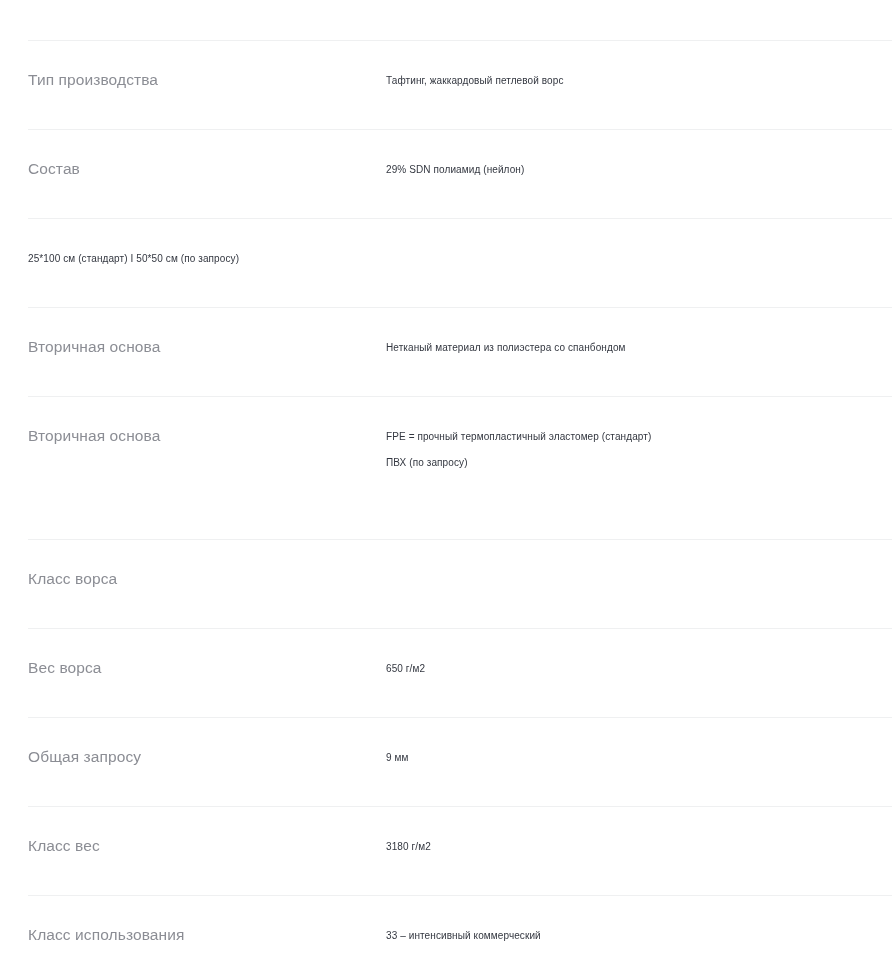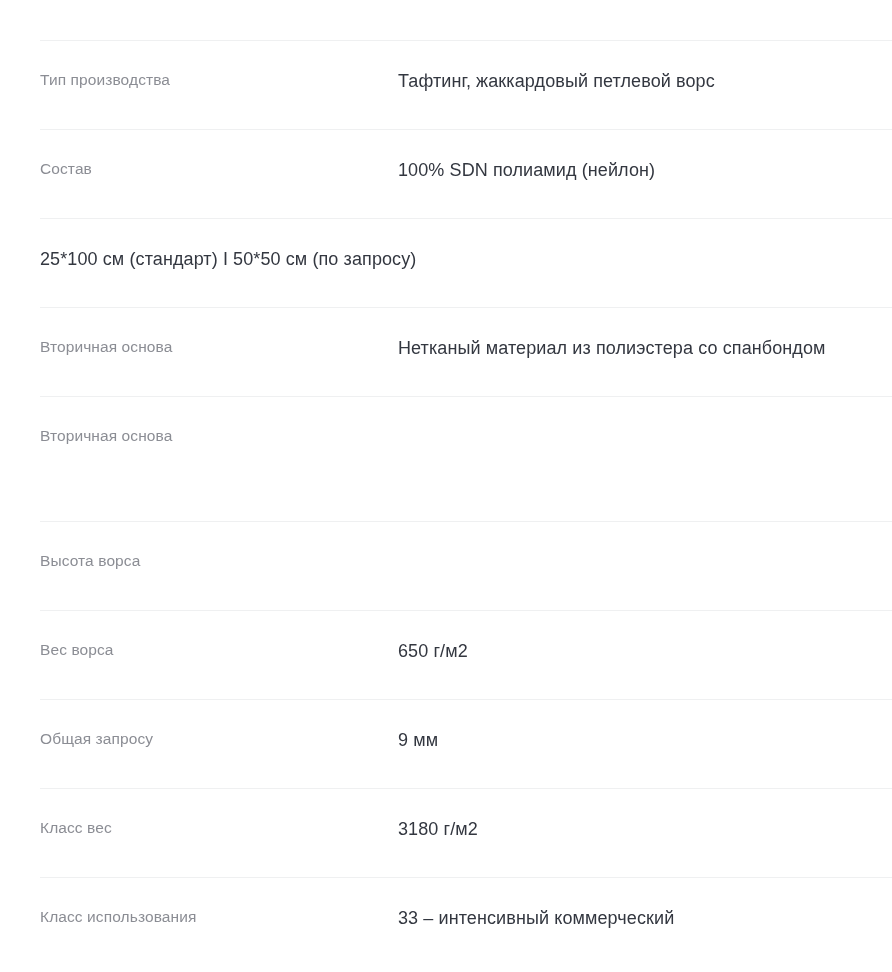--- a/index.html
+++ b/index.html
@@ -19,21 +19,21 @@
   .spec-table {
     width: 892px;
     padding-top: 40px;
     box-sizing: border-box;
   }
 
   .spec-row {
     position: relative;
     display: flex;
     align-items: flex-start;
-    margin-left: 40px;
+    margin-left: 28px;
     padding-top: 27px;
     padding-bottom: 27px;
     min-height: 34px;
     border-top: 1px solid #eff0f1;
   }
 
   .spec-row.tall {
     padding-bottom: 63px;
   }
 
@@ -42,21 +42,21 @@
     width: 358px;
     font-size: 15.5px;
     line-height: 24px;
     color: #8b8d94;
     font-weight: 400;
     letter-spacing: 0.1px;
   }
 
   .spec-value {
     flex: 1 1 auto;
-    font-size: 18px;
+    font-size: 10px;
     line-height: 26px;
     color: #333740;
     font-weight: 400;
     letter-spacing: 0.1px;
     padding-right: 12px;
   }
 
   .spec-value .value-line {
     display: block;
   }
@@ -69,43 +69,47 @@
   <div class="spec-row">
     <div class="spec-label">Тип производства</div>
     <div class="spec-value">
       <span class="value-line">Тафтинг, жаккардовый петлевой ворс</span>
     </div>
   </div>
 
   <div class="spec-row">
     <div class="spec-label">Состав</div>
     <div class="spec-value">
-      <span class="value-line">100% SDN полиамид (нейлон)</span>
+      <span class="value-line">29% SDN полиамид (нейлон)</span>
     </div>
   </div>
 
   <div class="spec-row">
     <div class="spec-value">
       <span class="value-line">25*100 см (стандарт) I 50*50 см (по запросу)</span>
     </div>
   </div>
 
   <div class="spec-row">
     <div class="spec-label">Вторичная основа</div>
     <div class="spec-value">
       <span class="value-line">Нетканый материал из полиэстера со спанбондом</span>
     </div>
   </div>
 
   <div class="spec-row tall">
     <div class="spec-label">Вторичная основа</div>
+    <div class="spec-value">
+      <span class="value-line">FPE = прочный термопластичный эластомер (стандарт)</span>
+      <span class="value-line">ПВХ (по запросу)</span>
+    </div>
   </div>
 
   <div class="spec-row">
-    <div class="spec-label">Высота ворса</div>
+    <div class="spec-label">Класс ворса</div>
   </div>
 
   <div class="spec-row">
     <div class="spec-label">Вес ворса</div>
     <div class="spec-value">
       <span class="value-line">650 г/м2</span>
     </div>
   </div>
 
   <div class="spec-row">

